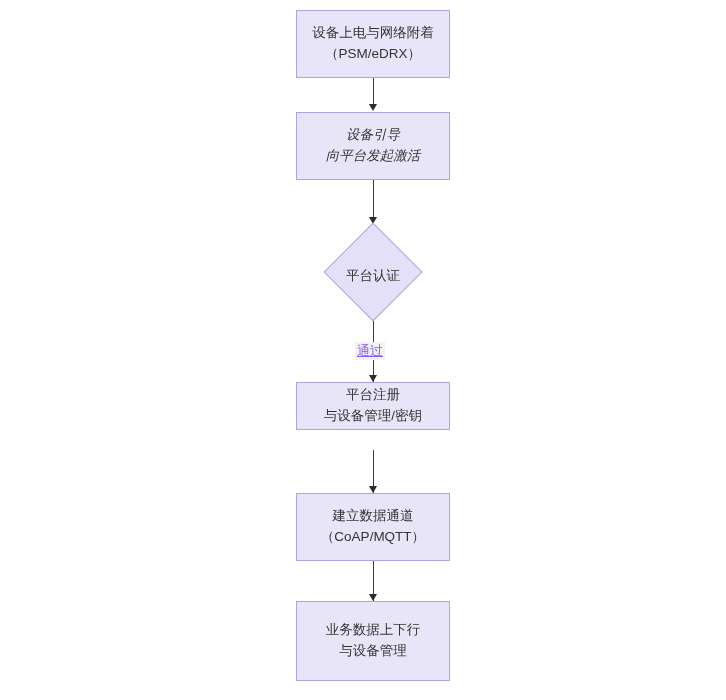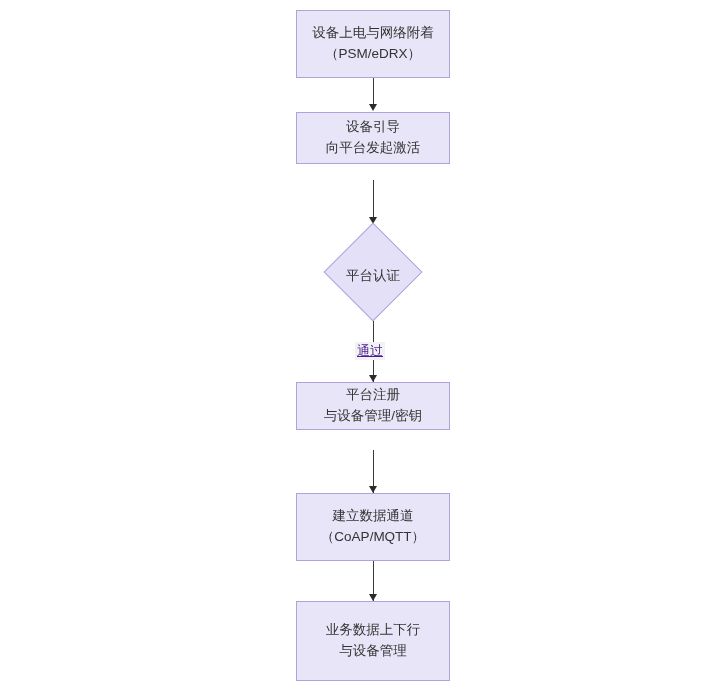--- a/index.html
+++ b/index.html
@@ -76,21 +76,21 @@
     position: absolute;
     width: 0;
     height: 0;
     border-left: 4.5px solid transparent;
     border-right: 4.5px solid transparent;
     border-top: 7px solid #2b2b2b;
   }
   .edge-label {
     position: absolute;
     background: #f2f2f2;
-    color: #4c1d95;
+    color: #8b5cf6;
     font-size: 13px;
     line-height: 1.2;
     padding: 1px 2px;
     white-space: nowrap;
     z-index: 3;
     text-decoration: underline;
   }
 </style>
 </head>
 <body>
@@ -98,21 +98,21 @@
 <div id="flowchart-canvas">
 
   <div class="node" style="left:296px; top:10px; width:154px; height:68px;">
     <span class="line">设备上电与网络附着</span>
     <span class="line">（PSM/eDRX）</span>
   </div>
 
   <div class="edge" style="left:373px; top:78px; height:28px;"></div>
   <div class="arrowhead" style="left:368.5px; top:104px;"></div>
 
-  <div class="node" style="left:296px; top:112px; width:154px; height:52px;">
+  <div class="node" style="left:296px; top:112px; width:154px; height:68px;font-style:italic;">
     <span class="line">设备引导</span>
     <span class="line">向平台发起激活</span>
   </div>
 
   <div class="edge" style="left:373px; top:180px; height:41px;"></div>
   <div class="arrowhead" style="left:368.5px; top:217px;"></div>
 
   <div class="decision-wrap" style="left:323px; top:223px; width:100px; height:98px;">
     <div class="decision-shape"></div>
     <span class="decision-label">平台认证</span>

